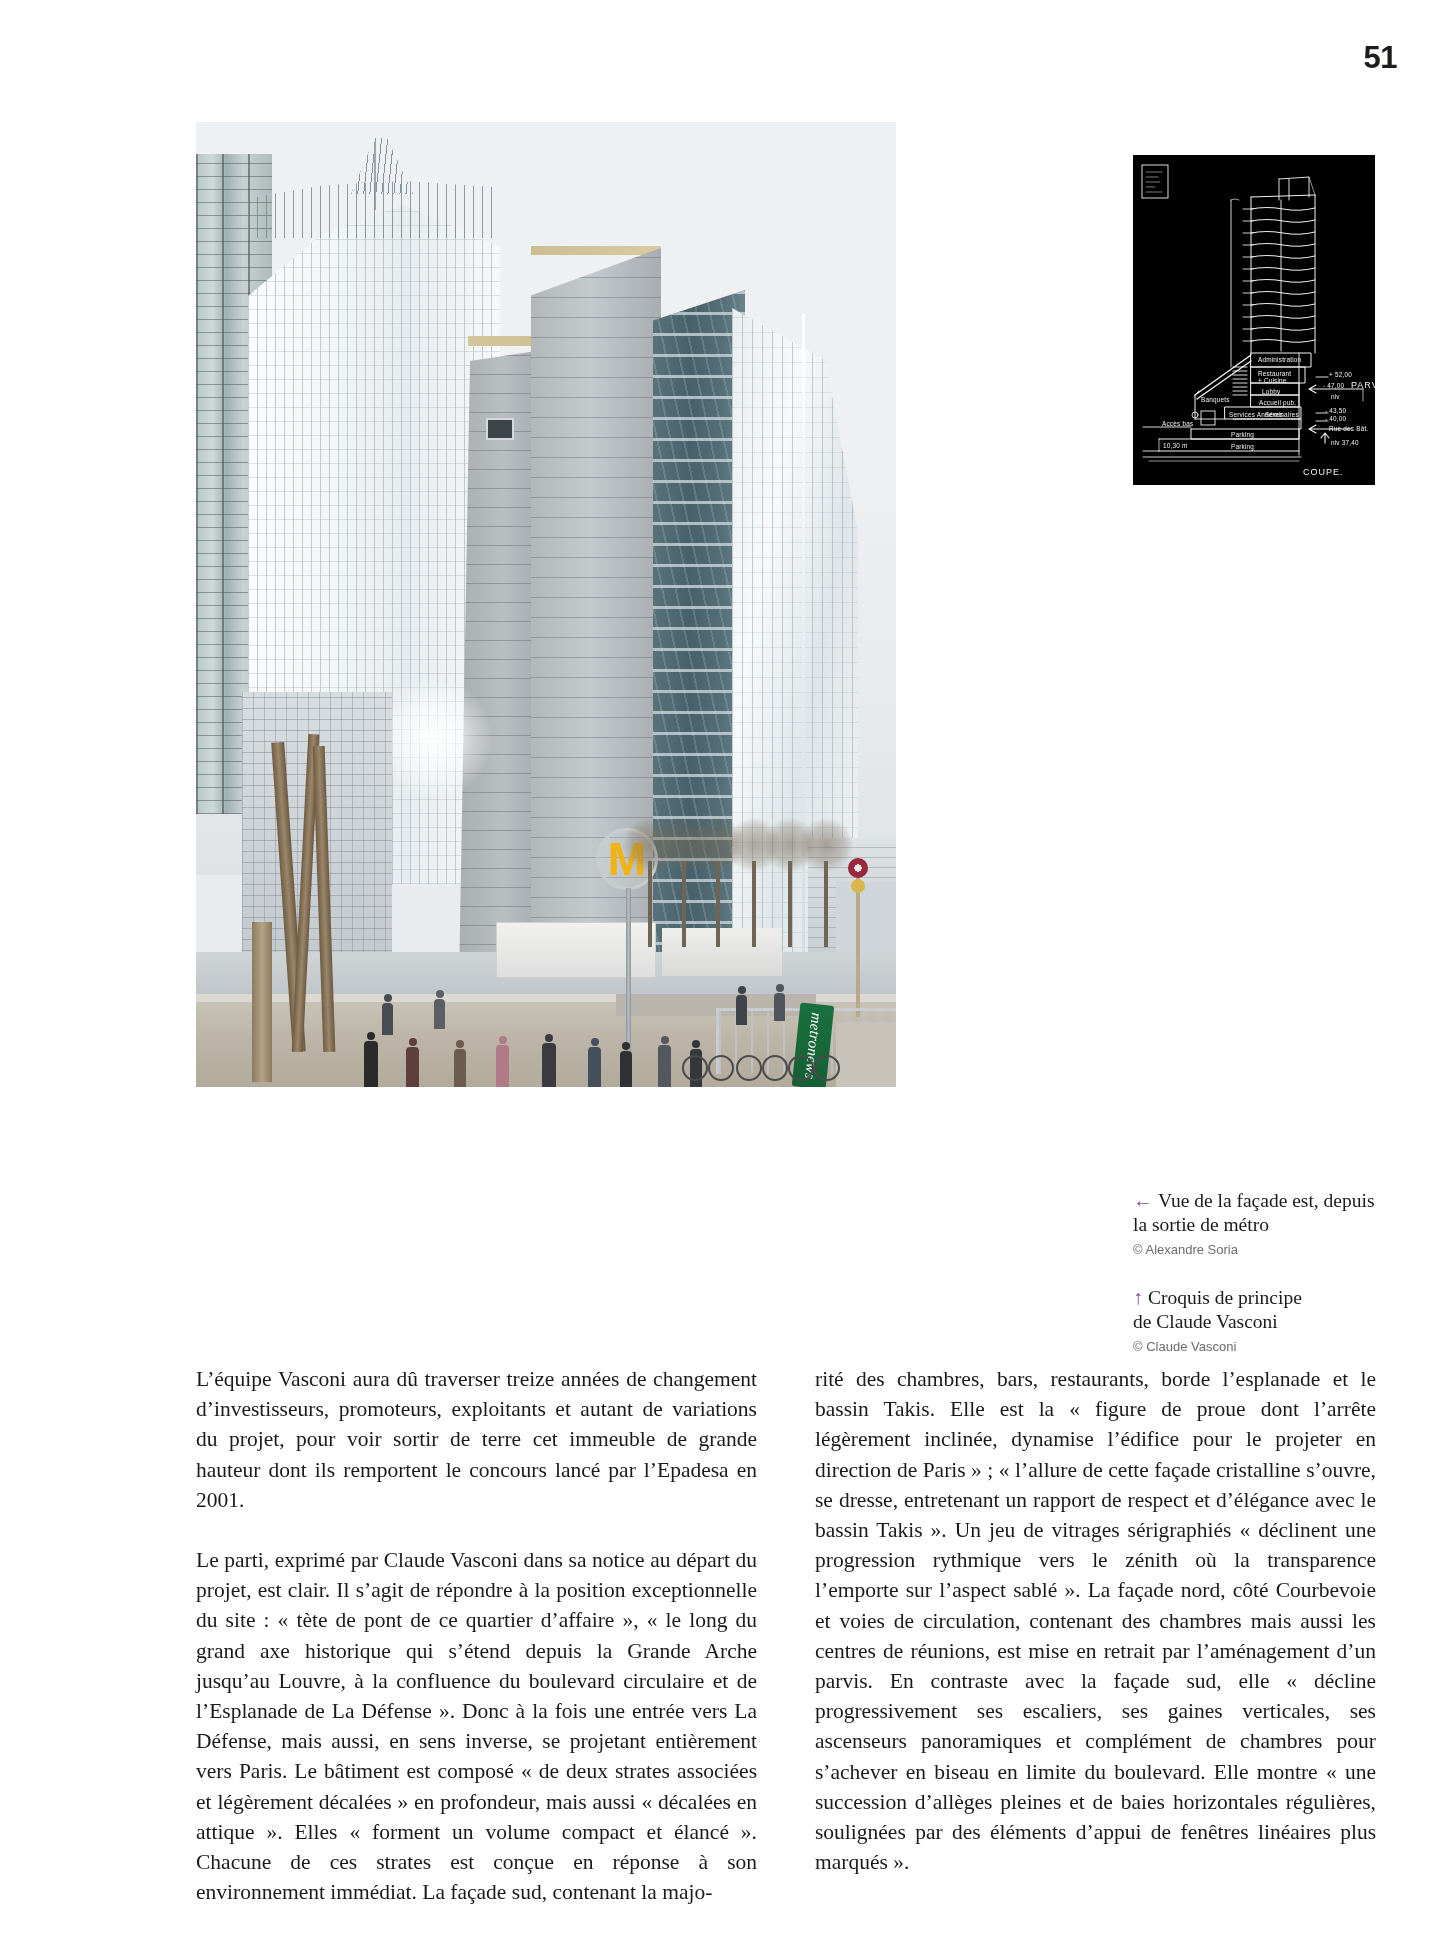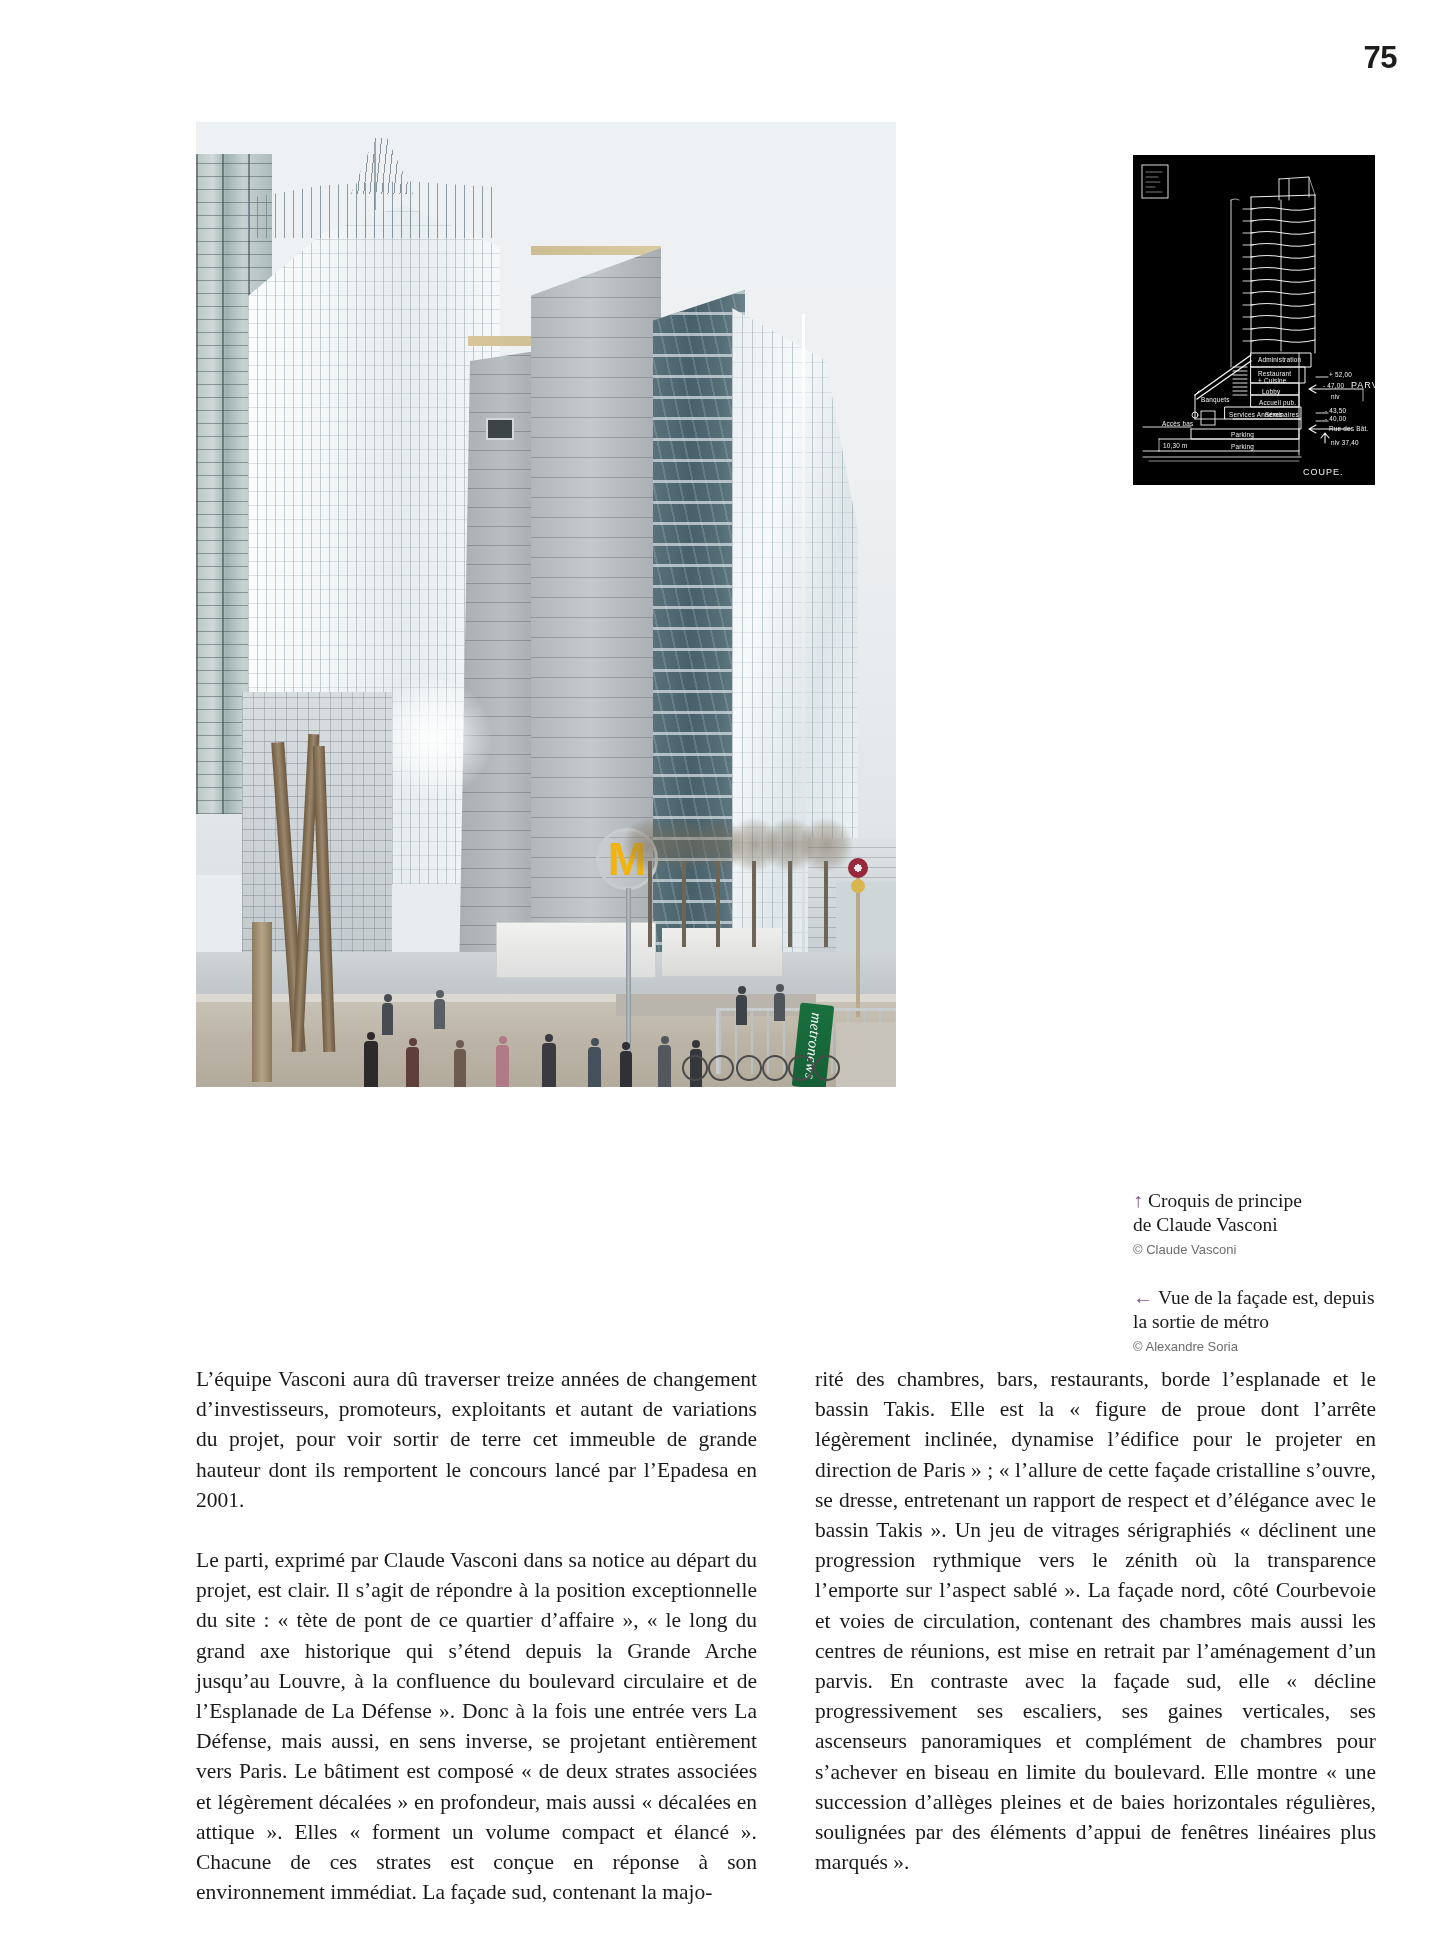--- a/index.html
+++ b/index.html
@@ -387,21 +387,21 @@
     text-align: justify;
     text-justify: inter-word;
     hyphens: manual;
     color: #1a1a1a;
   }
   .col p + p { margin-top: 30px; }
 </style>
 </head>
 <body>
 
-<div class="folio">75</div>
+<div class="folio">51</div>
 
 <figure class="photo">
   <div class="photo-inner">
     <div class="sky"></div>
 
     <div class="tower-left"></div>
 
     <div class="mast-fan"></div>
     <div class="mast"></div>
     <div class="tower-curved"></div>
@@ -603,34 +603,34 @@
       <text x="218" y="233">PARVIS</text>
       <text x="170" y="320">COUPE.</text>
     </g>
   </svg>
 </figure>
 
 <div class="captions">
 
   <div class="cap-block">
     <div class="cap-line">
+      <span class="cap-arrow">←</span><span>Vue de la façade est, depuis</span>
+    </div>
+    <div class="cap-line">la sortie de métro</div>
+    <div class="cap-credit">© Alexandre Soria</div>
+  </div>
+
+  <div class="cap-block">
+    <div class="cap-line">
       <span class="cap-arrow">↑</span><span>Croquis de principe</span>
     </div>
     <div class="cap-line">de Claude Vasconi</div>
     <div class="cap-credit">© Claude Vasconi</div>
   </div>
 
-  <div class="cap-block">
-    <div class="cap-line">
-      <span class="cap-arrow">←</span><span>Vue de la façade est, depuis</span>
-    </div>
-    <div class="cap-line">la sortie de métro</div>
-    <div class="cap-credit">© Alexandre Soria</div>
-  </div>
-
 </div>
 
 <div class="columns">
 
   <div class="col">
     <p>L’équipe Vasconi aura dû traverser treize années de changement d’investisseurs, promoteurs, exploitants et autant de variations du projet, pour voir sortir de terre cet immeuble de grande hauteur dont ils remportent le concours lancé par l’Epadesa en 2001.</p>
     <p>Le parti, exprimé par Claude Vasconi dans sa notice au départ du projet, est clair. Il s’agit de répondre à la position exceptionnelle du site : « tète de pont de ce quartier d’affaire », « le long du grand axe historique qui s’étend depuis la Grande Arche jusqu’au Louvre, à la confluence du boulevard circulaire et de l’Esplanade de La Défense ». Donc à la fois une entrée vers La Défense, mais aussi, en sens inverse, se projetant entièrement vers Paris. Le bâtiment est composé « de deux strates associées et légèrement décalées » en profondeur, mais aussi « décalées en attique ». Elles « forment un volume compact et élancé ». Chacune de ces strates est conçue en réponse à son environnement immédiat. La façade sud, contenant la majo-</p>
   </div>
 
   <div class="col">

